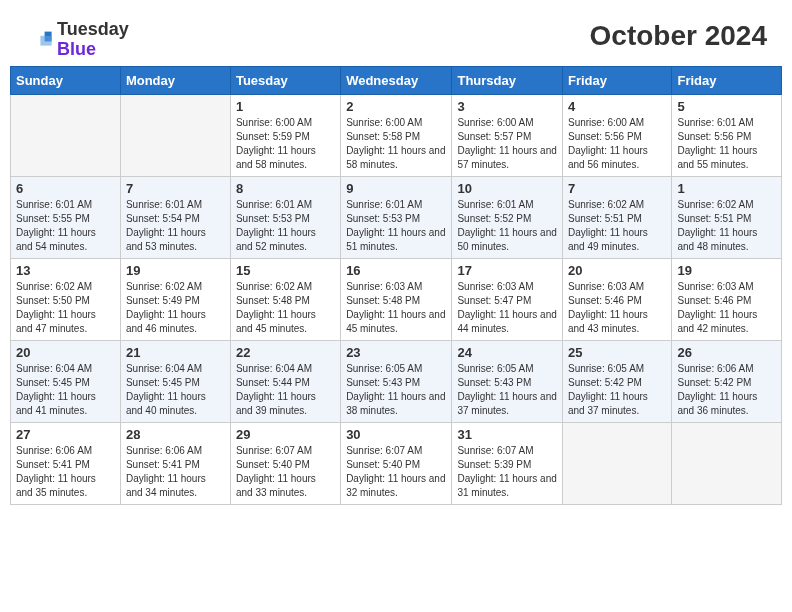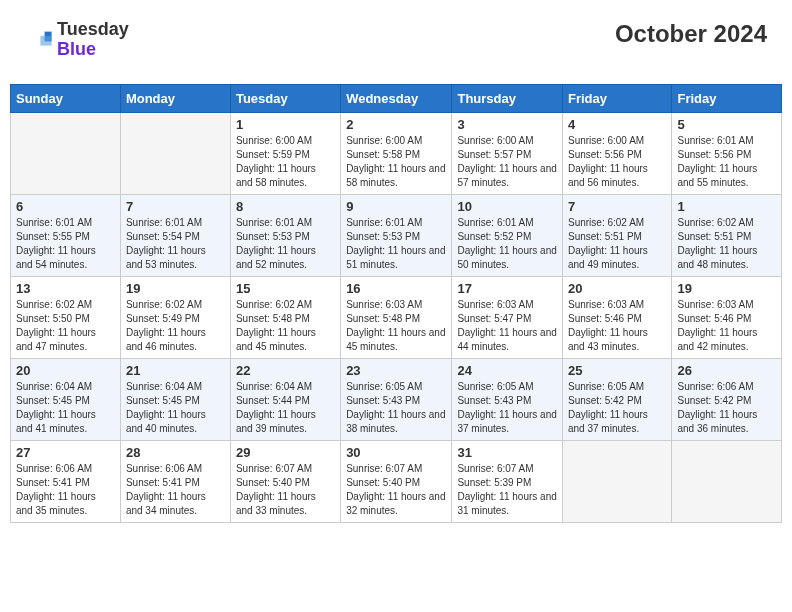--- a/index.html
+++ b/index.html
@@ -31,32 +31,32 @@
     .logo-blue { color: #6d28d9; }
     .logo-icon {
       width: 28px;
       height: 28px;
       margin-right: 4px;
     }
     .title-block {
       text-align: right;
     }
     .month-title {
-      font-size: 24px;
+      font-size: 28px;
       font-weight: bold;
       color: #333;
     }
     .location {
       font-size: 16px;
       color: #555;
     }
     .calendar {
       width: 100%;
       border-collapse: collapse;
-      margin-top: 19px;
+      margin-top: 1px;
     }
     .calendar th {
       background: #2874C8;
       color: #fff;
       font-size: 13px;
       font-weight: bold;
       padding: 6px 5px;
       text-align: left;
       border: 1px solid #1a5faa;
     }

